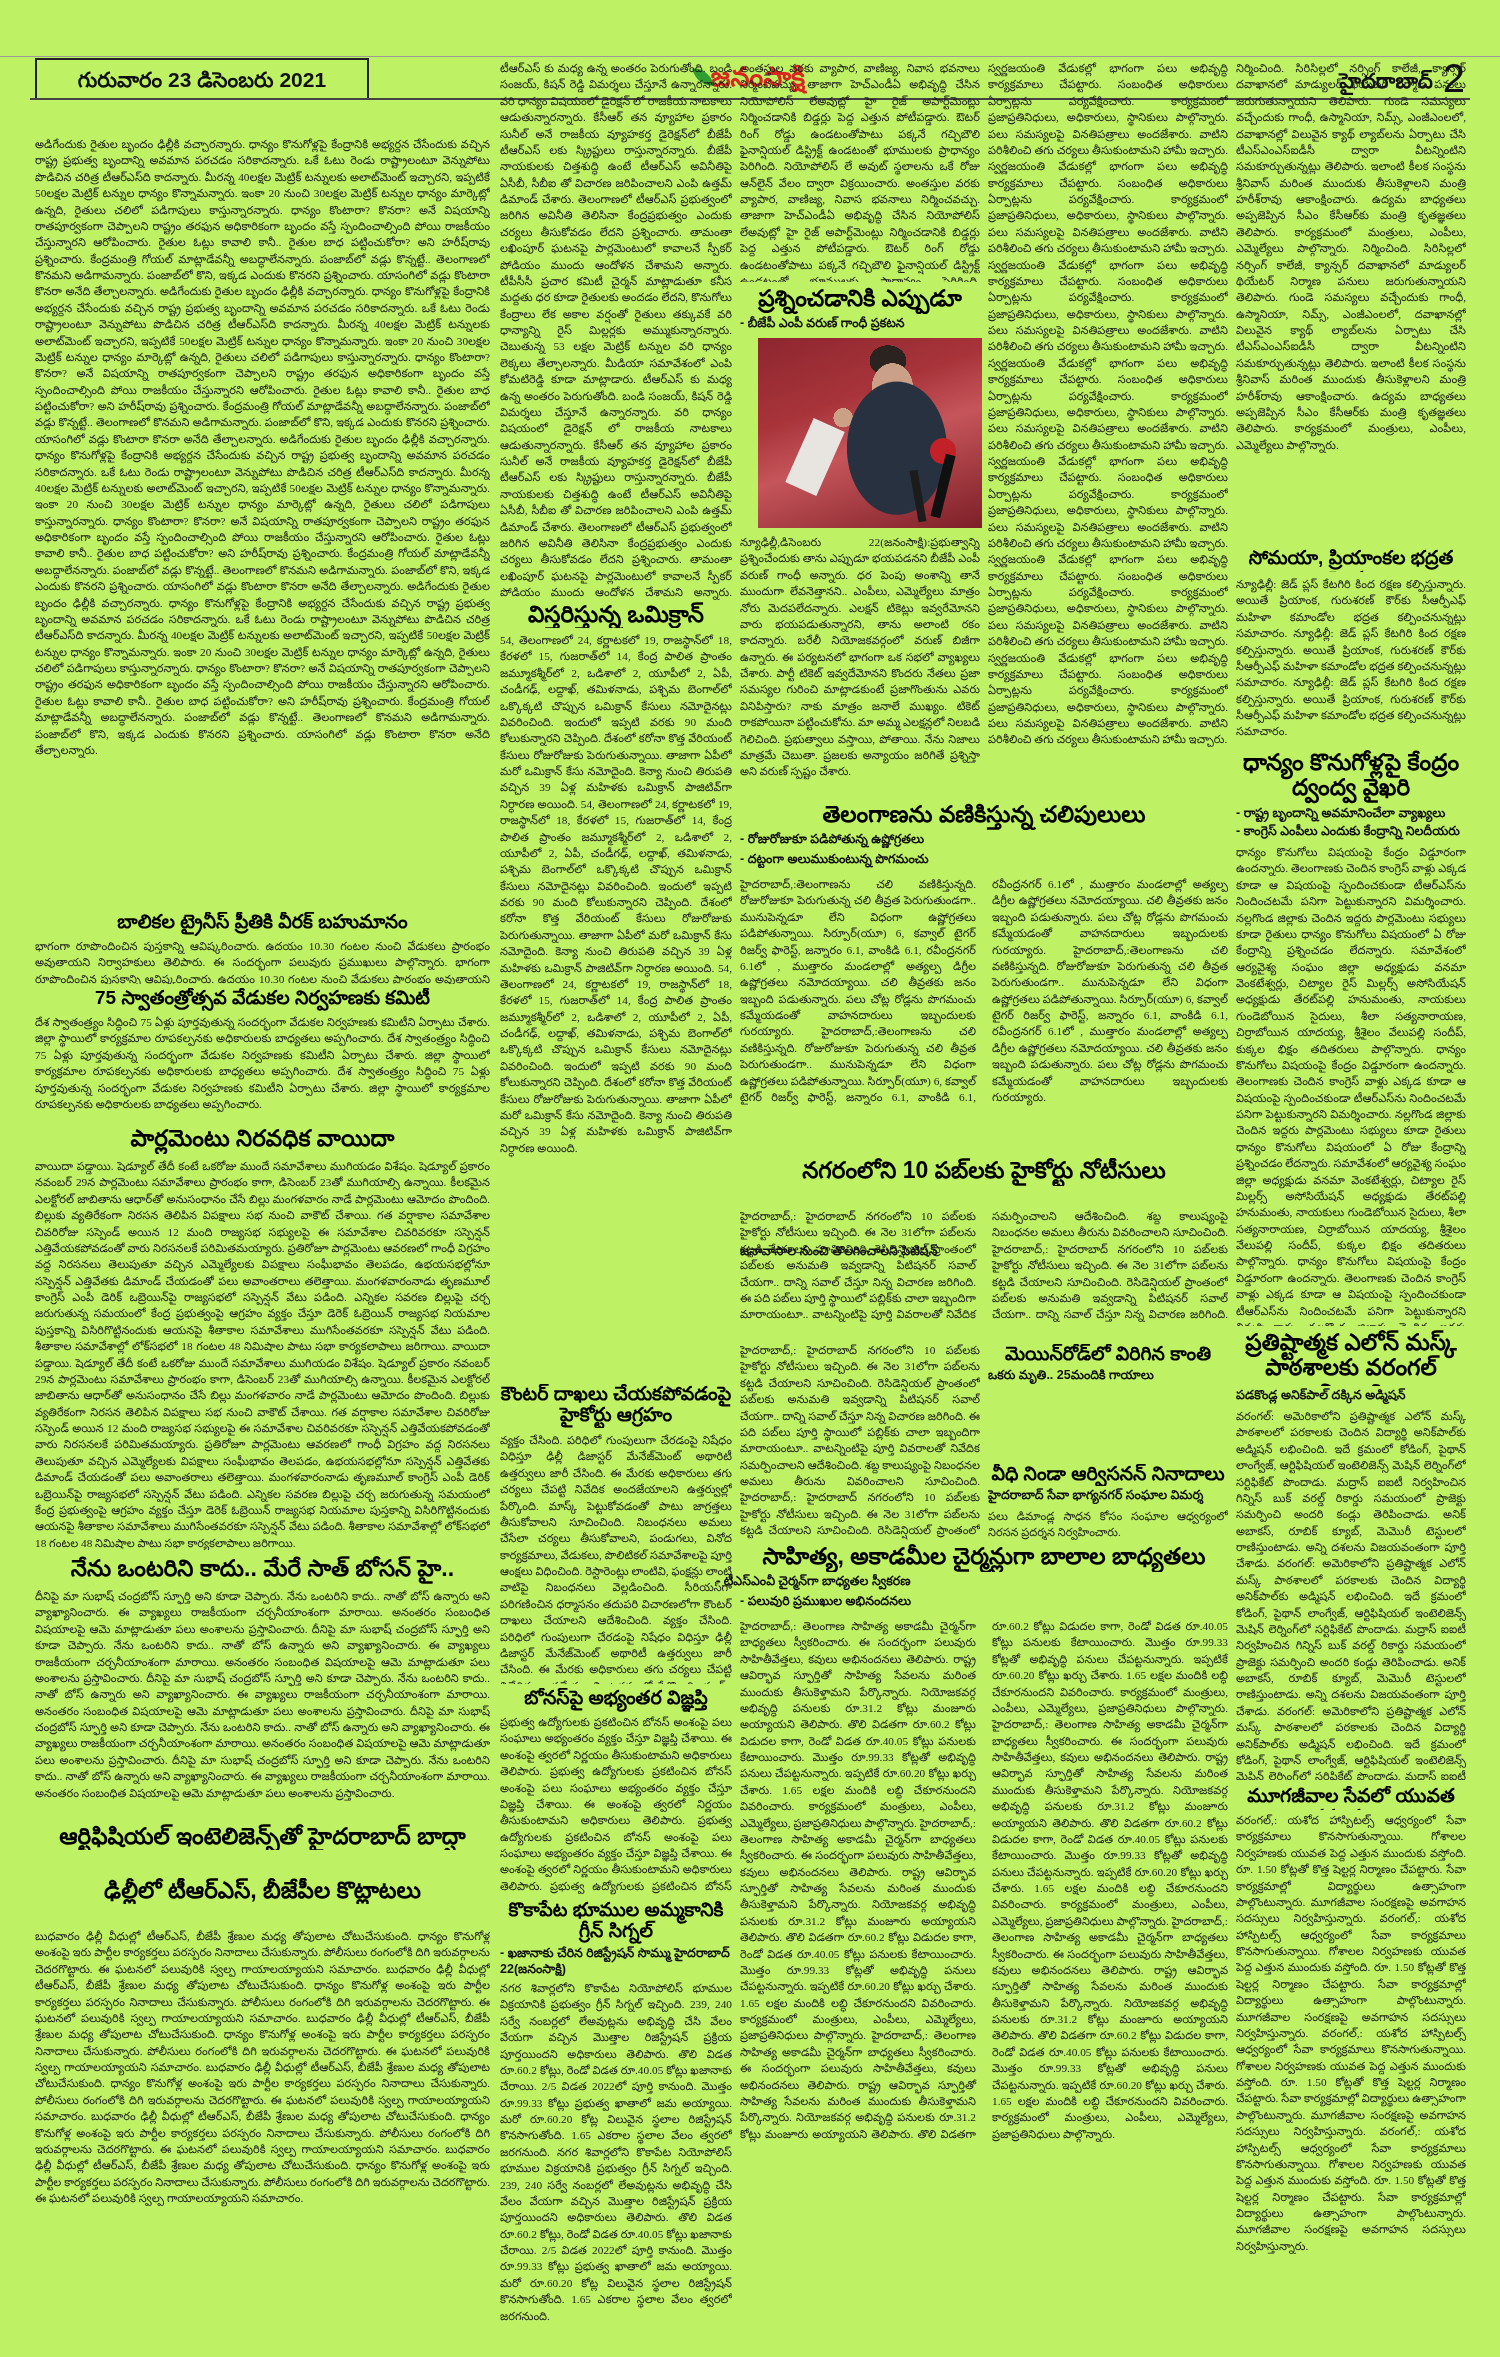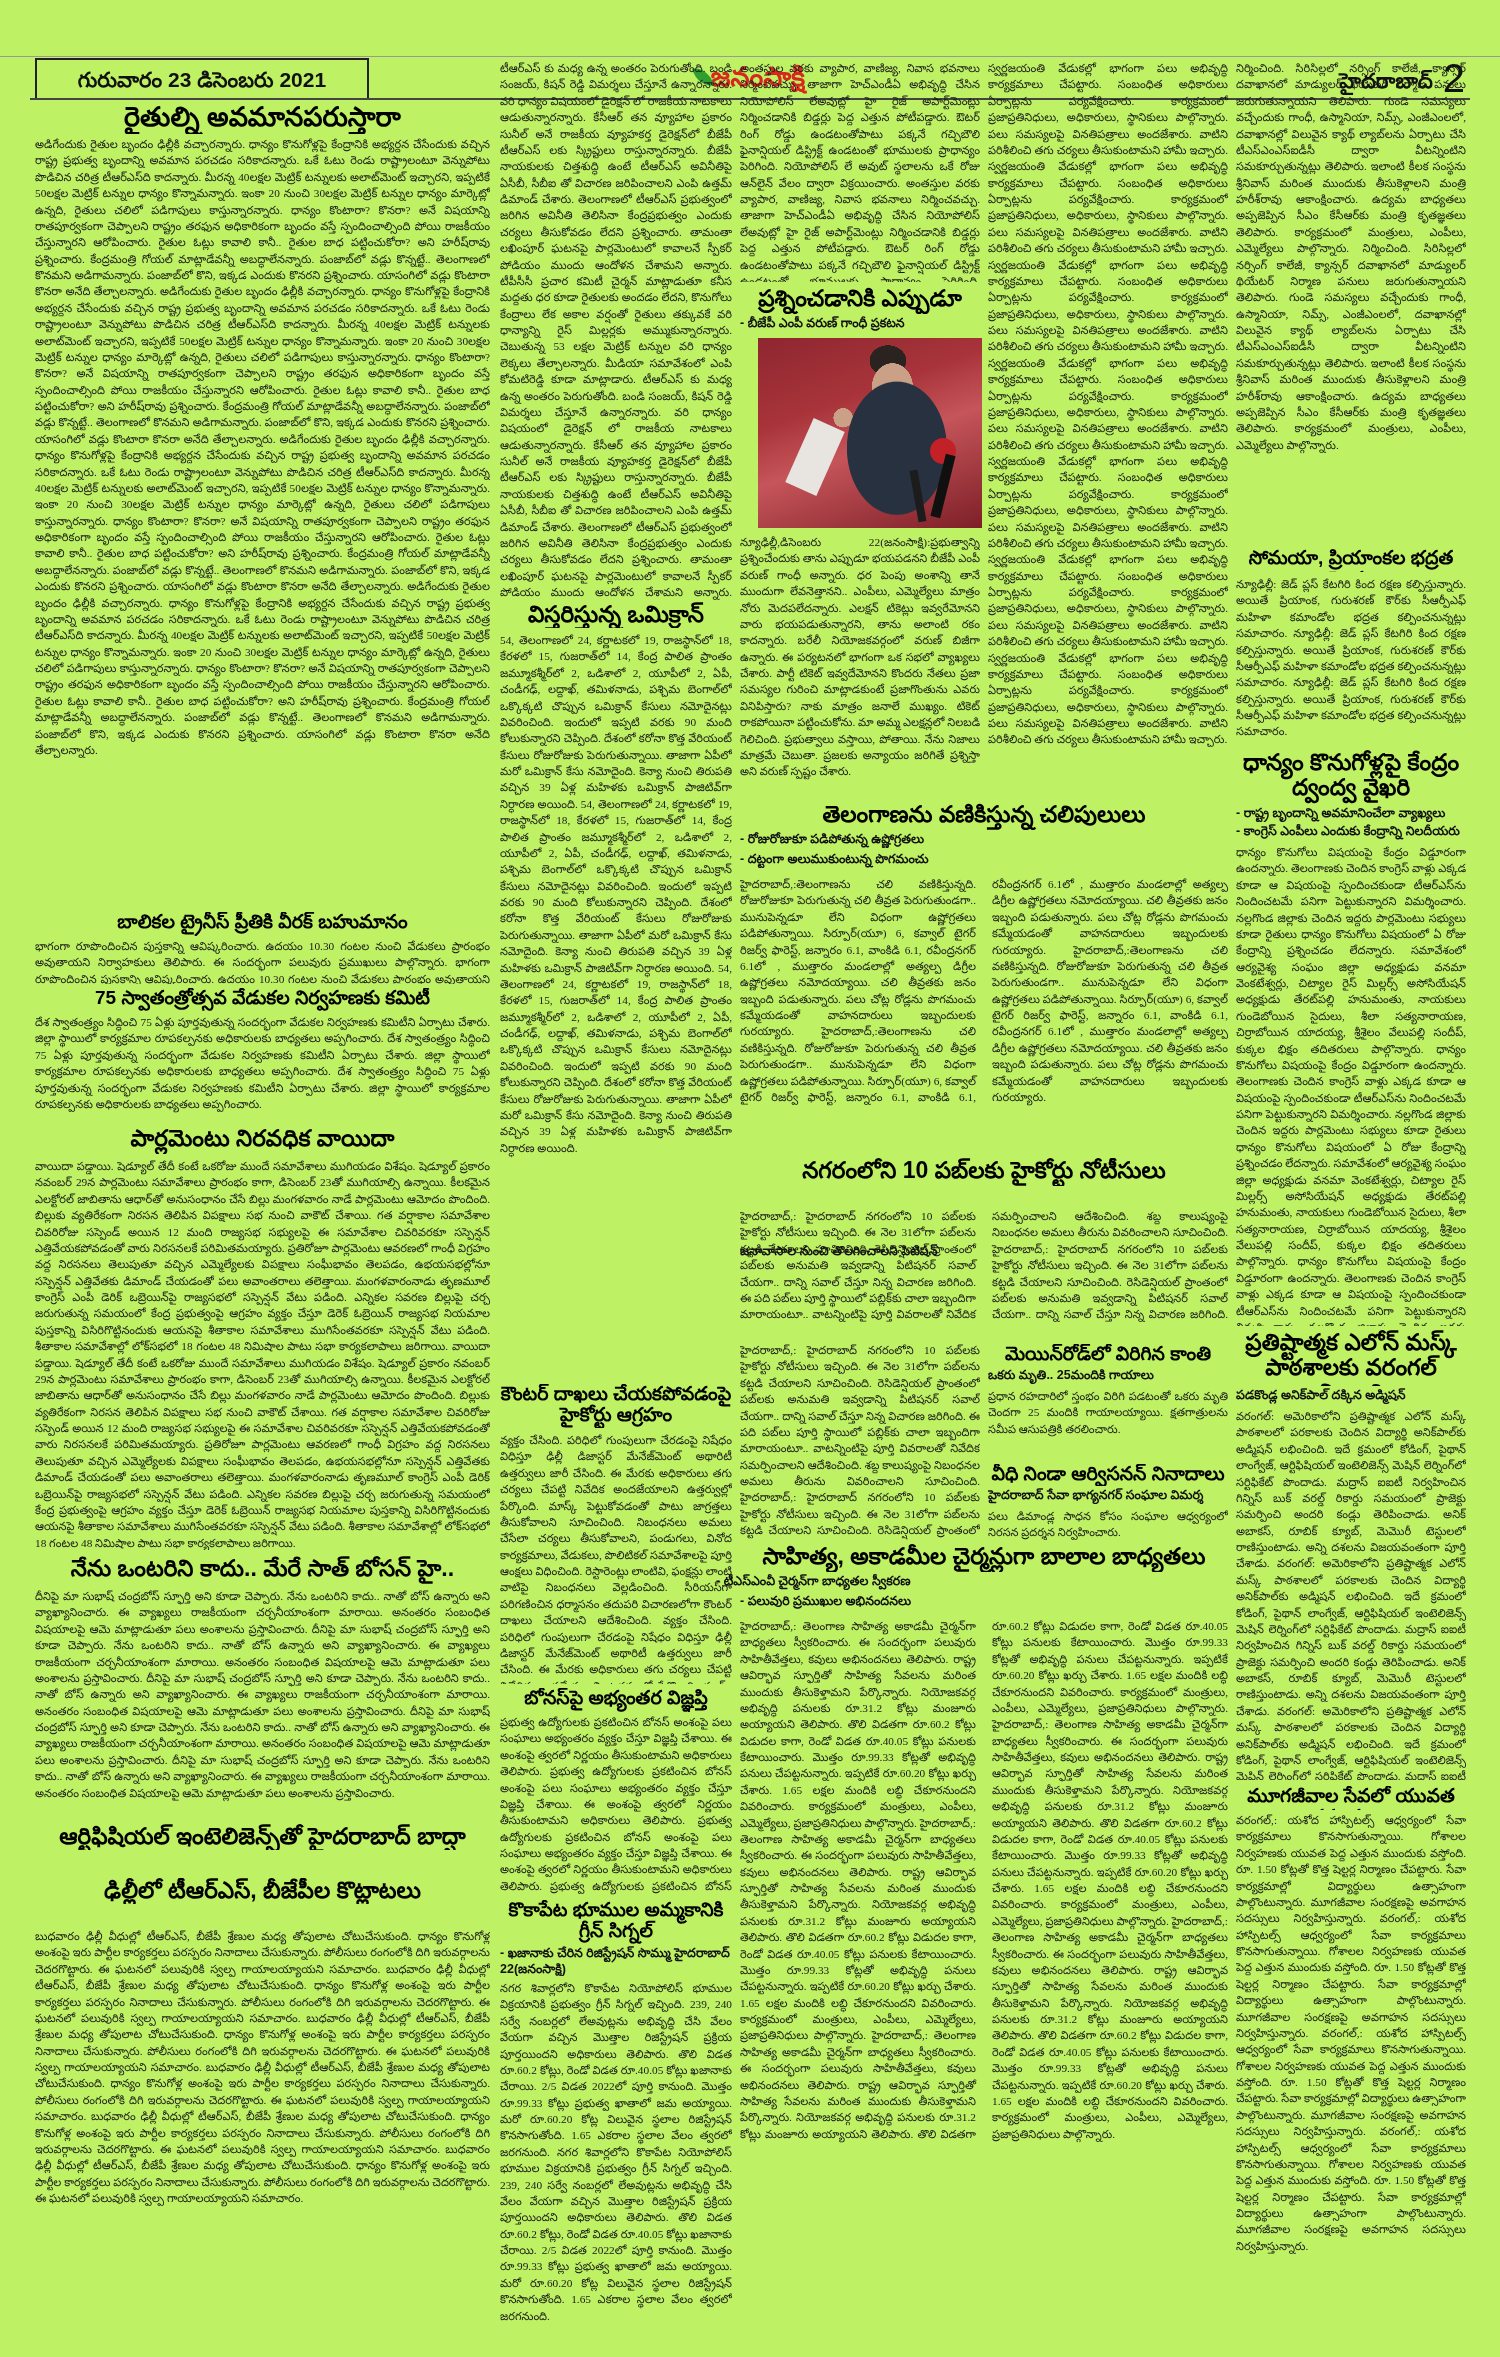--- a/index.html
+++ b/index.html
@@ -51,21 +51,20 @@
   <div id="masthead">
     <span class="leaf"></span>
     <span class="logo-text">జనంసాక్షి</span>
   </div>
   <div id="edition">
     <span class="ed-name">హైదరాబాద్</span>
     <span class="ed-page">2</span>
   </div>
   <div id="headrule"></div>
 
-  <div class="abs h1" style="left:35px;top:102px;width:455px;height:32px">రైతుల్ని అవమానపరుస్తారా</div>
   <div class="abs bd" style="left:35px;top:136px;width:455px;height:772px">అడిగేందుకు రైతుల బృందం ఢిల్లీకి వచ్చారన్నారు. ధాన్యం కొనుగోళ్లపై కేంద్రానికి అభ్యర్దన చేసేందుకు వచ్చిన రాష్ట్ర ప్రభుత్వ బృందాన్ని అవమాన పరచడం సరికాదన్నారు. ఒకే ఓటు రెండు రాష్ట్రాలంటూ వెన్నుపోటు పొడిచిన చరిత్ర టీఆర్ఎస్‌ది కాదన్నారు. మీరన్న 40లక్షల మెట్రిక్ టన్నులకు అలాట్‌మెంట్ ఇచ్చారని, ఇప్పటికే 50లక్షల మెట్రిక్ టన్నుల ధాన్యం కొన్నామన్నారు. ఇంకా 20 నుంచి 30లక్షల మెట్రిక్ టన్నుల ధాన్యం మార్కెట్లో ఉన్నది, రైతులు చలిలో పడిగాపులు కాస్తున్నారన్నారు. ధాన్యం కొంటారా? కొనరా? అనే విషయాన్ని రాతపూర్వకంగా చెప్పాలని రాష్ట్రం తరఫున అధికారికంగా బృందం వస్తే స్పందించాల్సింది పోయి రాజకీయం చేస్తున్నారని ఆరోపించారు. రైతుల ఓట్లు కావాలి కానీ.. రైతుల బాధ పట్టించుకోరా? అని హరీష్‌రావు ప్రశ్నించారు. కేంద్రమంత్రి గోయల్ మాట్లాడేవన్నీ అబద్ధాలేనన్నారు. పంజాబ్‌లో వడ్లు కొన్నట్టే.. తెలంగాణలో కొనమని అడిగామన్నారు. పంజాబ్‌లో కొని, ఇక్కడ ఎందుకు కొనరని ప్రశ్నించారు. యాసంగిలో వడ్లు కొంటారా కొనరా అనేది తేల్చాలన్నారు. అడిగేందుకు రైతుల బృందం ఢిల్లీకి వచ్చారన్నారు. ధాన్యం కొనుగోళ్లపై కేంద్రానికి అభ్యర్దన చేసేందుకు వచ్చిన రాష్ట్ర ప్రభుత్వ బృందాన్ని అవమాన పరచడం సరికాదన్నారు. ఒకే ఓటు రెండు రాష్ట్రాలంటూ వెన్నుపోటు పొడిచిన చరిత్ర టీఆర్ఎస్‌ది కాదన్నారు. మీరన్న 40లక్షల మెట్రిక్ టన్నులకు అలాట్‌మెంట్ ఇచ్చారని, ఇప్పటికే 50లక్షల మెట్రిక్ టన్నుల ధాన్యం కొన్నామన్నారు. ఇంకా 20 నుంచి 30లక్షల మెట్రిక్ టన్నుల ధాన్యం మార్కెట్లో ఉన్నది, రైతులు చలిలో పడిగాపులు కాస్తున్నారన్నారు. ధాన్యం కొంటారా? కొనరా? అనే విషయాన్ని రాతపూర్వకంగా చెప్పాలని రాష్ట్రం తరఫున అధికారికంగా బృందం వస్తే స్పందించాల్సింది పోయి రాజకీయం చేస్తున్నారని ఆరోపించారు. రైతుల ఓట్లు కావాలి కానీ.. రైతుల బాధ పట్టించుకోరా? అని హరీష్‌రావు ప్రశ్నించారు. కేంద్రమంత్రి గోయల్ మాట్లాడేవన్నీ అబద్ధాలేనన్నారు. పంజాబ్‌లో వడ్లు కొన్నట్టే.. తెలంగాణలో కొనమని అడిగామన్నారు. పంజాబ్‌లో కొని, ఇక్కడ ఎందుకు కొనరని ప్రశ్నించారు. యాసంగిలో వడ్లు కొంటారా కొనరా అనేది తేల్చాలన్నారు. అడిగేందుకు రైతుల బృందం ఢిల్లీకి వచ్చారన్నారు. ధాన్యం కొనుగోళ్లపై కేంద్రానికి అభ్యర్దన చేసేందుకు వచ్చిన రాష్ట్ర ప్రభుత్వ బృందాన్ని అవమాన పరచడం సరికాదన్నారు. ఒకే ఓటు రెండు రాష్ట్రాలంటూ వెన్నుపోటు పొడిచిన చరిత్ర టీఆర్ఎస్‌ది కాదన్నారు. మీరన్న 40లక్షల మెట్రిక్ టన్నులకు అలాట్‌మెంట్ ఇచ్చారని, ఇప్పటికే 50లక్షల మెట్రిక్ టన్నుల ధాన్యం కొన్నామన్నారు. ఇంకా 20 నుంచి 30లక్షల మెట్రిక్ టన్నుల ధాన్యం మార్కెట్లో ఉన్నది, రైతులు చలిలో పడిగాపులు కాస్తున్నారన్నారు. ధాన్యం కొంటారా? కొనరా? అనే విషయాన్ని రాతపూర్వకంగా చెప్పాలని రాష్ట్రం తరఫున అధికారికంగా బృందం వస్తే స్పందించాల్సింది పోయి రాజకీయం చేస్తున్నారని ఆరోపించారు. రైతుల ఓట్లు కావాలి కానీ.. రైతుల బాధ పట్టించుకోరా? అని హరీష్‌రావు ప్రశ్నించారు. కేంద్రమంత్రి గోయల్ మాట్లాడేవన్నీ అబద్ధాలేనన్నారు. పంజాబ్‌లో వడ్లు కొన్నట్టే.. తెలంగాణలో కొనమని అడిగామన్నారు. పంజాబ్‌లో కొని, ఇక్కడ ఎందుకు కొనరని ప్రశ్నించారు. యాసంగిలో వడ్లు కొంటారా కొనరా అనేది తేల్చాలన్నారు. అడిగేందుకు రైతుల బృందం ఢిల్లీకి వచ్చారన్నారు. ధాన్యం కొనుగోళ్లపై కేంద్రానికి అభ్యర్దన చేసేందుకు వచ్చిన రాష్ట్ర ప్రభుత్వ బృందాన్ని అవమాన పరచడం సరికాదన్నారు. ఒకే ఓటు రెండు రాష్ట్రాలంటూ వెన్నుపోటు పొడిచిన చరిత్ర టీఆర్ఎస్‌ది కాదన్నారు. మీరన్న 40లక్షల మెట్రిక్ టన్నులకు అలాట్‌మెంట్ ఇచ్చారని, ఇప్పటికే 50లక్షల మెట్రిక్ టన్నుల ధాన్యం కొన్నామన్నారు. ఇంకా 20 నుంచి 30లక్షల మెట్రిక్ టన్నుల ధాన్యం మార్కెట్లో ఉన్నది, రైతులు చలిలో పడిగాపులు కాస్తున్నారన్నారు. ధాన్యం కొంటారా? కొనరా? అనే విషయాన్ని రాతపూర్వకంగా చెప్పాలని రాష్ట్రం తరఫున అధికారికంగా బృందం వస్తే స్పందించాల్సింది పోయి రాజకీయం చేస్తున్నారని ఆరోపించారు. రైతుల ఓట్లు కావాలి కానీ.. రైతుల బాధ పట్టించుకోరా? అని హరీష్‌రావు ప్రశ్నించారు. కేంద్రమంత్రి గోయల్ మాట్లాడేవన్నీ అబద్ధాలేనన్నారు. పంజాబ్‌లో వడ్లు కొన్నట్టే.. తెలంగాణలో కొనమని అడిగామన్నారు. పంజాబ్‌లో కొని, ఇక్కడ ఎందుకు కొనరని ప్రశ్నించారు. యాసంగిలో వడ్లు కొంటారా కొనరా అనేది తేల్చాలన్నారు.</div>
 
   <div class="abs h3" style="left:35px;top:912px;width:455px;height:24px">బాలికల ట్రైనీస్ ప్రీతికి వీరక్ బహుమానం</div>
   <div class="abs bd" style="left:35px;top:938px;width:455px;height:46px">భాగంగా రూపొందించిన పుస్తకాన్ని ఆవిష్కరించారు. ఉదయం 10.30 గంటల నుంచి వేడుకలు ప్రారంభం అవుతాయని నిర్వాహకులు తెలిపారు. ఈ సందర్భంగా పలువురు ప్రముఖులు పాల్గొన్నారు. భాగంగా రూపొందించిన పుస్తకాన్ని ఆవిష్కరించారు. ఉదయం 10.30 గంటల నుంచి వేడుకలు ప్రారంభం అవుతాయని నిర్వాహకులు తెలిపారు. ఈ సందర్భంగా పలువురు ప్రముఖులు పాల్గొన్నారు.</div>
 
   <div class="abs h3" style="left:35px;top:988px;width:455px;height:24px">75 స్వాతంత్రోత్సవ వేడుకల నిర్వహణకు కమిటీ</div>
   <div class="abs bd" style="left:35px;top:1014px;width:455px;height:108px">దేశ స్వాతంత్ర్యం సిద్ధించి 75 ఏళ్లు పూర్తవుతున్న సందర్భంగా వేడుకల నిర్వహణకు కమిటీని ఏర్పాటు చేశారు. జిల్లా స్థాయిలో కార్యక్రమాల రూపకల్పనకు అధికారులకు బాధ్యతలు అప్పగించారు. దేశ స్వాతంత్ర్యం సిద్ధించి 75 ఏళ్లు పూర్తవుతున్న సందర్భంగా వేడుకల నిర్వహణకు కమిటీని ఏర్పాటు చేశారు. జిల్లా స్థాయిలో కార్యక్రమాల రూపకల్పనకు అధికారులకు బాధ్యతలు అప్పగించారు. దేశ స్వాతంత్ర్యం సిద్ధించి 75 ఏళ్లు పూర్తవుతున్న సందర్భంగా వేడుకల నిర్వహణకు కమిటీని ఏర్పాటు చేశారు. జిల్లా స్థాయిలో కార్యక్రమాల రూపకల్పనకు అధికారులకు బాధ్యతలు అప్పగించారు.</div>
 
   <div class="abs h2" style="left:35px;top:1126px;width:455px;height:28px">పార్లమెంటు నిరవధిక వాయిదా</div>
   <div class="abs bd" style="left:35px;top:1158px;width:455px;height:392px">వాయిదా పడ్డాయి. షెడ్యూల్ తేదీ కంటే ఒకరోజు ముందే సమావేశాలు ముగియడం విశేషం. షెడ్యూల్ ప్రకారం నవంబర్ 29న పార్లమెంటు సమావేశాలు ప్రారంభం కాగా, డిసెంబర్ 23తో ముగియాల్సి ఉన్నాయి. కీలకమైన ఎలక్టోరల్ జాబితాను ఆధార్‌తో అనుసంధానం చేసే బిల్లు మంగళవారం నాడే పార్లమెంటు ఆమోదం పొందింది. బిల్లుకు వ్యతిరేకంగా నిరసన తెలిపిన విపక్షాలు సభ నుంచి వాకౌట్ చేశాయి. గత వర్షాకాల సమావేశాల చివరిరోజు సస్పెండ్ అయిన 12 మంది రాజ్యసభ సభ్యులపై ఈ సమావేశాల చివరివరకూ సస్పెన్షన్ ఎత్తివేయకపోవడంతో వారు నిరసనలకే పరిమితమయ్యారు. ప్రతిరోజూ పార్లమెంటు ఆవరణలో గాంధీ విగ్రహం వద్ద నిరసనలు తెలుపుతూ వచ్చిన ఎమ్మెల్యేలకు విపక్షాలు సంఘీభావం తెలపడం, ఉభయసభల్లోనూ సస్పెన్షన్ ఎత్తివేతకు డిమాండ్ చేయడంతో పలు అవాంతరాలు తలెత్తాయి. మంగళవారంనాడు తృణమూల్ కాంగ్రెస్ ఎంపీ డెరిక్ ఒబ్రెయిన్‌పై రాజ్యసభలో సస్పెన్షన్ వేటు పడింది. ఎన్నికల సవరణ బిల్లుపై చర్చ జరుగుతున్న సమయంలో కేంద్ర ప్రభుత్వంపై ఆగ్రహం వ్యక్తం చేస్తూ డెరెక్ ఓబ్రెయిన్ రాజ్యసభ నియమాల పుస్తకాన్ని విసిరిగొట్టినందుకు ఆయనపై శీతాకాల సమావేశాలు ముగిసేంతవరకూ సస్పెన్షన్ వేటు పడింది. శీతాకాల సమావేశాల్లో లోక్‌సభలో 18 గంటల 48 నిమిషాల పాటు సభా కార్యకలాపాలు జరిగాయి. వాయిదా పడ్డాయి. షెడ్యూల్ తేదీ కంటే ఒకరోజు ముందే సమావేశాలు ముగియడం విశేషం. షెడ్యూల్ ప్రకారం నవంబర్ 29న పార్లమెంటు సమావేశాలు ప్రారంభం కాగా, డిసెంబర్ 23తో ముగియాల్సి ఉన్నాయి. కీలకమైన ఎలక్టోరల్ జాబితాను ఆధార్‌తో అనుసంధానం చేసే బిల్లు మంగళవారం నాడే పార్లమెంటు ఆమోదం పొందింది. బిల్లుకు వ్యతిరేకంగా నిరసన తెలిపిన విపక్షాలు సభ నుంచి వాకౌట్ చేశాయి. గత వర్షాకాల సమావేశాల చివరిరోజు సస్పెండ్ అయిన 12 మంది రాజ్యసభ సభ్యులపై ఈ సమావేశాల చివరివరకూ సస్పెన్షన్ ఎత్తివేయకపోవడంతో వారు నిరసనలకే పరిమితమయ్యారు. ప్రతిరోజూ పార్లమెంటు ఆవరణలో గాంధీ విగ్రహం వద్ద నిరసనలు తెలుపుతూ వచ్చిన ఎమ్మెల్యేలకు విపక్షాలు సంఘీభావం తెలపడం, ఉభయసభల్లోనూ సస్పెన్షన్ ఎత్తివేతకు డిమాండ్ చేయడంతో పలు అవాంతరాలు తలెత్తాయి. మంగళవారంనాడు తృణమూల్ కాంగ్రెస్ ఎంపీ డెరిక్ ఒబ్రెయిన్‌పై రాజ్యసభలో సస్పెన్షన్ వేటు పడింది. ఎన్నికల సవరణ బిల్లుపై చర్చ జరుగుతున్న సమయంలో కేంద్ర ప్రభుత్వంపై ఆగ్రహం వ్యక్తం చేస్తూ డెరెక్ ఓబ్రెయిన్ రాజ్యసభ నియమాల పుస్తకాన్ని విసిరిగొట్టినందుకు ఆయనపై శీతాకాల సమావేశాలు ముగిసేంతవరకూ సస్పెన్షన్ వేటు పడింది. శీతాకాల సమావేశాల్లో లోక్‌సభలో 18 గంటల 48 నిమిషాల పాటు సభా కార్యకలాపాలు జరిగాయి.</div>
@@ -112,21 +111,20 @@
 
   <div class="abs h2" style="left:740px;top:1158px;width:488px;height:28px">నగరంలోని 10 పబ్‌లకు హైకోర్టు నోటీసులు</div>
   <div class="abs sub c" style="left:740px;top:1244px;width:488px;height:18px">జనావాసాల నుంచి తొలగించాలని పిటిషన్</div>
   <div class="abs bd cols2" style="left:740px;top:1208px;width:488px;height:130px">హైదరాబాద్,: హైదరాబాద్ నగరంలోని 10 పబ్‌లకు హైకోర్టు నోటీసులు ఇచ్చింది. ఈ నెల 31లోగా పబ్‌లను కట్టడి చేయాలని సూచించింది. రెసిడెన్షియల్ ప్రాంతంలో పబ్‌లకు అనుమతి ఇవ్వడాన్ని పిటిషనర్ సవాల్ చేయగా.. దాన్ని సవాల్ చేస్తూ నిన్న విచారణ జరిగింది. ఈ పది పబ్‌లు పూర్తి స్థాయిలో పబ్లిక్‌కు చాలా ఇబ్బందిగా మారాయంటూ.. వాటన్నింటిపై పూర్తి వివరాలతో నివేదిక సమర్పించాలని ఆదేశించింది. శబ్ద కాలుష్యంపై నిబంధనల అమలు తీరును వివరించాలని సూచించింది. హైదరాబాద్,: హైదరాబాద్ నగరంలోని 10 పబ్‌లకు హైకోర్టు నోటీసులు ఇచ్చింది. ఈ నెల 31లోగా పబ్‌లను కట్టడి చేయాలని సూచించింది. రెసిడెన్షియల్ ప్రాంతంలో పబ్‌లకు అనుమతి ఇవ్వడాన్ని పిటిషనర్ సవాల్ చేయగా.. దాన్ని సవాల్ చేస్తూ నిన్న విచారణ జరిగింది. ఈ పది పబ్‌లు పూర్తి స్థాయిలో పబ్లిక్‌కు చాలా ఇబ్బందిగా మారాయంటూ.. వాటన్నింటిపై పూర్తి వివరాలతో నివేదిక సమర్పించాలని ఆదేశించింది. శబ్ద కాలుష్యంపై నిబంధనల అమలు తీరును వివరించాలని సూచించింది.</div>
   <div class="abs bd" style="left:740px;top:1342px;width:240px;height:198px">హైదరాబాద్,: హైదరాబాద్ నగరంలోని 10 పబ్‌లకు హైకోర్టు నోటీసులు ఇచ్చింది. ఈ నెల 31లోగా పబ్‌లను కట్టడి చేయాలని సూచించింది. రెసిడెన్షియల్ ప్రాంతంలో పబ్‌లకు అనుమతి ఇవ్వడాన్ని పిటిషనర్ సవాల్ చేయగా.. దాన్ని సవాల్ చేస్తూ నిన్న విచారణ జరిగింది. ఈ పది పబ్‌లు పూర్తి స్థాయిలో పబ్లిక్‌కు చాలా ఇబ్బందిగా మారాయంటూ.. వాటన్నింటిపై పూర్తి వివరాలతో నివేదిక సమర్పించాలని ఆదేశించింది. శబ్ద కాలుష్యంపై నిబంధనల అమలు తీరును వివరించాలని సూచించింది. హైదరాబాద్,: హైదరాబాద్ నగరంలోని 10 పబ్‌లకు హైకోర్టు నోటీసులు ఇచ్చింది. ఈ నెల 31లోగా పబ్‌లను కట్టడి చేయాలని సూచించింది. రెసిడెన్షియల్ ప్రాంతంలో పబ్‌లకు అనుమతి ఇవ్వడాన్ని పిటిషనర్ సవాల్ చేయగా.. దాన్ని సవాల్ చేస్తూ నిన్న విచారణ జరిగింది. ఈ పది పబ్‌లు పూర్తి స్థాయిలో పబ్లిక్‌కు చాలా ఇబ్బందిగా మారాయంటూ.. వాటన్నింటిపై పూర్తి వివరాలతో నివేదిక సమర్పించాలని ఆదేశించింది. శబ్ద కాలుష్యంపై నిబంధనల అమలు తీరును వివరించాలని సూచించింది.</div>
 
   <div class="abs bd" style="left:988px;top:60px;width:240px;height:738px">స్వర్ణజయంతి వేడుకల్లో భాగంగా పలు అభివృద్ధి కార్యక్రమాలు చేపట్టారు. సంబంధిత అధికారులు ఏర్పాట్లను పర్యవేక్షించారు. కార్యక్రమంలో ప్రజాప్రతినిధులు, అధికారులు, స్థానికులు పాల్గొన్నారు. పలు సమస్యలపై వినతిపత్రాలు అందజేశారు. వాటిని పరిశీలించి తగు చర్యలు తీసుకుంటామని హామీ ఇచ్చారు. స్వర్ణజయంతి వేడుకల్లో భాగంగా పలు అభివృద్ధి కార్యక్రమాలు చేపట్టారు. సంబంధిత అధికారులు ఏర్పాట్లను పర్యవేక్షించారు. కార్యక్రమంలో ప్రజాప్రతినిధులు, అధికారులు, స్థానికులు పాల్గొన్నారు. పలు సమస్యలపై వినతిపత్రాలు అందజేశారు. వాటిని పరిశీలించి తగు చర్యలు తీసుకుంటామని హామీ ఇచ్చారు. స్వర్ణజయంతి వేడుకల్లో భాగంగా పలు అభివృద్ధి కార్యక్రమాలు చేపట్టారు. సంబంధిత అధికారులు ఏర్పాట్లను పర్యవేక్షించారు. కార్యక్రమంలో ప్రజాప్రతినిధులు, అధికారులు, స్థానికులు పాల్గొన్నారు. పలు సమస్యలపై వినతిపత్రాలు అందజేశారు. వాటిని పరిశీలించి తగు చర్యలు తీసుకుంటామని హామీ ఇచ్చారు. స్వర్ణజయంతి వేడుకల్లో భాగంగా పలు అభివృద్ధి కార్యక్రమాలు చేపట్టారు. సంబంధిత అధికారులు ఏర్పాట్లను పర్యవేక్షించారు. కార్యక్రమంలో ప్రజాప్రతినిధులు, అధికారులు, స్థానికులు పాల్గొన్నారు. పలు సమస్యలపై వినతిపత్రాలు అందజేశారు. వాటిని పరిశీలించి తగు చర్యలు తీసుకుంటామని హామీ ఇచ్చారు. స్వర్ణజయంతి వేడుకల్లో భాగంగా పలు అభివృద్ధి కార్యక్రమాలు చేపట్టారు. సంబంధిత అధికారులు ఏర్పాట్లను పర్యవేక్షించారు. కార్యక్రమంలో ప్రజాప్రతినిధులు, అధికారులు, స్థానికులు పాల్గొన్నారు. పలు సమస్యలపై వినతిపత్రాలు అందజేశారు. వాటిని పరిశీలించి తగు చర్యలు తీసుకుంటామని హామీ ఇచ్చారు. స్వర్ణజయంతి వేడుకల్లో భాగంగా పలు అభివృద్ధి కార్యక్రమాలు చేపట్టారు. సంబంధిత అధికారులు ఏర్పాట్లను పర్యవేక్షించారు. కార్యక్రమంలో ప్రజాప్రతినిధులు, అధికారులు, స్థానికులు పాల్గొన్నారు. పలు సమస్యలపై వినతిపత్రాలు అందజేశారు. వాటిని పరిశీలించి తగు చర్యలు తీసుకుంటామని హామీ ఇచ్చారు. స్వర్ణజయంతి వేడుకల్లో భాగంగా పలు అభివృద్ధి కార్యక్రమాలు చేపట్టారు. సంబంధిత అధికారులు ఏర్పాట్లను పర్యవేక్షించారు. కార్యక్రమంలో ప్రజాప్రతినిధులు, అధికారులు, స్థానికులు పాల్గొన్నారు. పలు సమస్యలపై వినతిపత్రాలు అందజేశారు. వాటిని పరిశీలించి తగు చర్యలు తీసుకుంటామని హామీ ఇచ్చారు.</div>
 
   <div class="abs h3" style="left:988px;top:1344px;width:240px;height:22px">మెయిన్‌రోడ్‌లో విరిగిన కాంతి స్తంభం</div>
   <div class="abs sub c" style="left:988px;top:1368px;width:240px;height:18px">ఒకరు మృతి.. 25మందికి గాయాలు</div>
-  <div class="abs bd" style="left:988px;top:1388px;width:240px;height:72px">ప్రధాన రహదారిలో స్తంభం విరిగి పడటంతో ఒకరు మృతి చెందగా 25 మందికి గాయాలయ్యాయి. క్షతగాత్రులను సమీప ఆసుపత్రికి తరలించారు.</div>
 
   <div class="abs h3" style="left:988px;top:1464px;width:240px;height:22px">వీధి నిండా ఆర్విసనన్ నినాదాలు</div>
   <div class="abs sub c" style="left:988px;top:1488px;width:240px;height:18px">హైదరాబాద్ సేవా భాగ్యనగర్ సంఘాల విమర్శ</div>
   <div class="abs bd" style="left:988px;top:1508px;width:240px;height:32px">పలు డిమాండ్ల సాధన కోసం సంఘాల ఆధ్వర్యంలో నిరసన ప్రదర్శన నిర్వహించారు.</div>
 
   <div class="abs h2" style="left:740px;top:1544px;width:488px;height:28px">సాహిత్య, అకాడమీల చైర్మన్లుగా బాలాల బాధ్యతలు</div>
   <div class="abs sub c" style="left:716px;top:1574px;width:488px;height:18px">- టీఎస్ఎంవీ చైర్మన్‌గా బాధ్యతల స్వీకరణ</div>
   <div class="abs sub c" style="left:740px;top:1594px;width:488px;height:18px">- పలువురి ప్రముఖుల అభినందనలు</div>
   <div class="abs bd cols2" style="left:740px;top:1618px;width:488px;height:712px">హైదరాబాద్,: తెలంగాణ సాహిత్య అకాడమీ చైర్మన్‌గా బాధ్యతలు స్వీకరించారు. ఈ సందర్భంగా పలువురు సాహితీవేత్తలు, కవులు అభినందనలు తెలిపారు. రాష్ట్ర ఆవిర్భావ స్ఫూర్తితో సాహిత్య సేవలను మరింత ముందుకు తీసుకెళ్తామని పేర్కొన్నారు. నియోజకవర్గ అభివృద్ధి పనులకు రూ.31.2 కోట్లు మంజూరు అయ్యాయని తెలిపారు. తొలి విడతగా రూ.60.2 కోట్లు విడుదల కాగా, రెండో విడత రూ.40.05 కోట్లు పనులకు కేటాయించారు. మొత్తం రూ.99.33 కోట్లతో అభివృద్ధి పనులు చేపట్టనున్నారు. ఇప్పటికే రూ.60.20 కోట్లు ఖర్చు చేశారు. 1.65 లక్షల మందికి లబ్ధి చేకూరనుందని వివరించారు. కార్యక్రమంలో మంత్రులు, ఎంపీలు, ఎమ్మెల్యేలు, ప్రజాప్రతినిధులు పాల్గొన్నారు. హైదరాబాద్,: తెలంగాణ సాహిత్య అకాడమీ చైర్మన్‌గా బాధ్యతలు స్వీకరించారు. ఈ సందర్భంగా పలువురు సాహితీవేత్తలు, కవులు అభినందనలు తెలిపారు. రాష్ట్ర ఆవిర్భావ స్ఫూర్తితో సాహిత్య సేవలను మరింత ముందుకు తీసుకెళ్తామని పేర్కొన్నారు. నియోజకవర్గ అభివృద్ధి పనులకు రూ.31.2 కోట్లు మంజూరు అయ్యాయని తెలిపారు. తొలి విడతగా రూ.60.2 కోట్లు విడుదల కాగా, రెండో విడత రూ.40.05 కోట్లు పనులకు కేటాయించారు. మొత్తం రూ.99.33 కోట్లతో అభివృద్ధి పనులు చేపట్టనున్నారు. ఇప్పటికే రూ.60.20 కోట్లు ఖర్చు చేశారు. 1.65 లక్షల మందికి లబ్ధి చేకూరనుందని వివరించారు. కార్యక్రమంలో మంత్రులు, ఎంపీలు, ఎమ్మెల్యేలు, ప్రజాప్రతినిధులు పాల్గొన్నారు. హైదరాబాద్,: తెలంగాణ సాహిత్య అకాడమీ చైర్మన్‌గా బాధ్యతలు స్వీకరించారు. ఈ సందర్భంగా పలువురు సాహితీవేత్తలు, కవులు అభినందనలు తెలిపారు. రాష్ట్ర ఆవిర్భావ స్ఫూర్తితో సాహిత్య సేవలను మరింత ముందుకు తీసుకెళ్తామని పేర్కొన్నారు. నియోజకవర్గ అభివృద్ధి పనులకు రూ.31.2 కోట్లు మంజూరు అయ్యాయని తెలిపారు. తొలి విడతగా రూ.60.2 కోట్లు విడుదల కాగా, రెండో విడత రూ.40.05 కోట్లు పనులకు కేటాయించారు. మొత్తం రూ.99.33 కోట్లతో అభివృద్ధి పనులు చేపట్టనున్నారు. ఇప్పటికే రూ.60.20 కోట్లు ఖర్చు చేశారు. 1.65 లక్షల మందికి లబ్ధి చేకూరనుందని వివరించారు. కార్యక్రమంలో మంత్రులు, ఎంపీలు, ఎమ్మెల్యేలు, ప్రజాప్రతినిధులు పాల్గొన్నారు. హైదరాబాద్,: తెలంగాణ సాహిత్య అకాడమీ చైర్మన్‌గా బాధ్యతలు స్వీకరించారు. ఈ సందర్భంగా పలువురు సాహితీవేత్తలు, కవులు అభినందనలు తెలిపారు. రాష్ట్ర ఆవిర్భావ స్ఫూర్తితో సాహిత్య సేవలను మరింత ముందుకు తీసుకెళ్తామని పేర్కొన్నారు. నియోజకవర్గ అభివృద్ధి పనులకు రూ.31.2 కోట్లు మంజూరు అయ్యాయని తెలిపారు. తొలి విడతగా రూ.60.2 కోట్లు విడుదల కాగా, రెండో విడత రూ.40.05 కోట్లు పనులకు కేటాయించారు. మొత్తం రూ.99.33 కోట్లతో అభివృద్ధి పనులు చేపట్టనున్నారు. ఇప్పటికే రూ.60.20 కోట్లు ఖర్చు చేశారు. 1.65 లక్షల మందికి లబ్ధి చేకూరనుందని వివరించారు. కార్యక్రమంలో మంత్రులు, ఎంపీలు, ఎమ్మెల్యేలు, ప్రజాప్రతినిధులు పాల్గొన్నారు. హైదరాబాద్,: తెలంగాణ సాహిత్య అకాడమీ చైర్మన్‌గా బాధ్యతలు స్వీకరించారు. ఈ సందర్భంగా పలువురు సాహితీవేత్తలు, కవులు అభినందనలు తెలిపారు. రాష్ట్ర ఆవిర్భావ స్ఫూర్తితో సాహిత్య సేవలను మరింత ముందుకు తీసుకెళ్తామని పేర్కొన్నారు. నియోజకవర్గ అభివృద్ధి పనులకు రూ.31.2 కోట్లు మంజూరు అయ్యాయని తెలిపారు. తొలి విడతగా రూ.60.2 కోట్లు విడుదల కాగా, రెండో విడత రూ.40.05 కోట్లు పనులకు కేటాయించారు. మొత్తం రూ.99.33 కోట్లతో అభివృద్ధి పనులు చేపట్టనున్నారు. ఇప్పటికే రూ.60.20 కోట్లు ఖర్చు చేశారు. 1.65 లక్షల మందికి లబ్ధి చేకూరనుందని వివరించారు. కార్యక్రమంలో మంత్రులు, ఎంపీలు, ఎమ్మెల్యేలు, ప్రజాప్రతినిధులు పాల్గొన్నారు.</div>
 

